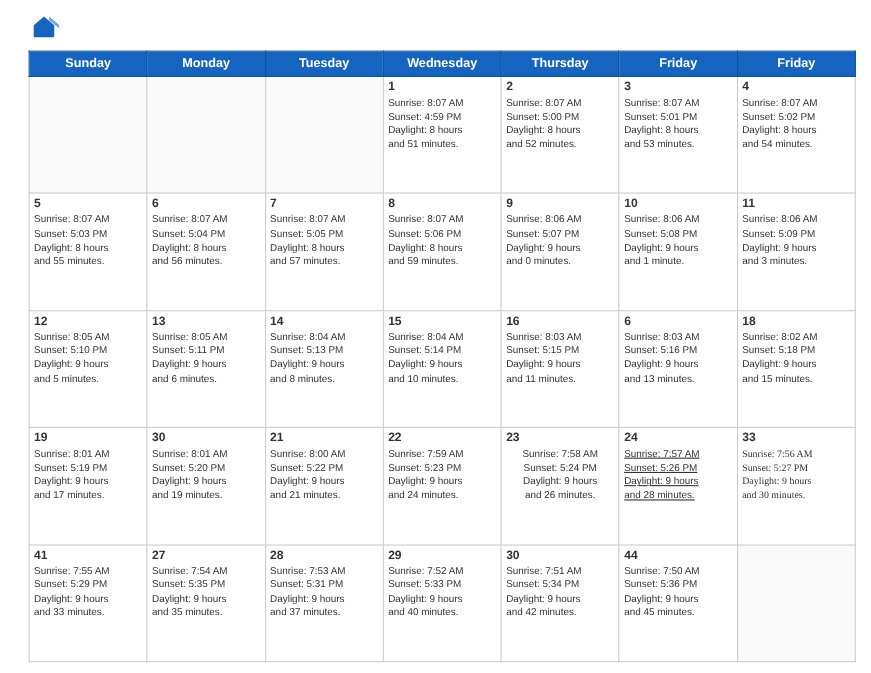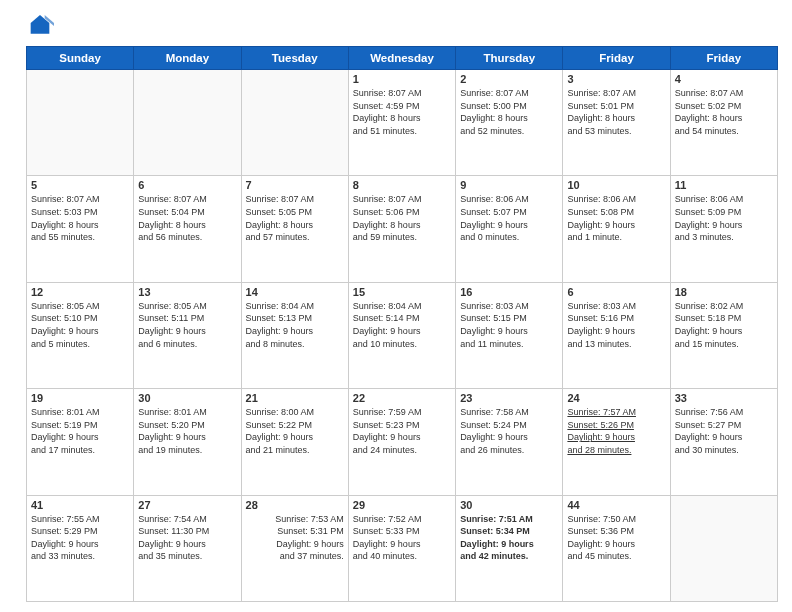--- a/index.html
+++ b/index.html
@@ -291,72 +291,72 @@
           </td>
           <td>
             <span class="day-number">22</span>
             <div class="day-info" style="white-space: pre-line;">Sunrise: 7:59 AM
 Sunset: 5:23 PM
 Daylight: 9 hours
 and 24 minutes.</div>
           </td>
           <td>
             <span class="day-number">23</span>
-            <div class="day-info" style="white-space: pre-line;">Sunrise: 7:58 AM
+            <div class="day-info" style="white-space: pre-line; text-align: center;">Sunrise: 7:58 AM
 Sunset: 5:24 PM
 Daylight: 9 hours
 and 26 minutes.</div>
           </td>
           <td>
             <span class="day-number">24</span>
             <div class="day-info" style="white-space: pre-line; text-decoration: underline;">Sunrise: 7:57 AM
 Sunset: 5:26 PM
 Daylight: 9 hours
 and 28 minutes.</div>
           </td>
           <td>
             <span class="day-number">33</span>
-            <div class="day-info" style="white-space: pre-line;">Sunrise: 7:56 AM
+            <div class="day-info" style="white-space: pre-line; font-family: Liberation Serif, serif;">Sunrise: 7:56 AM
 Sunset: 5:27 PM
 Daylight: 9 hours
 and 30 minutes.</div>
           </td>
         </tr>
         <tr>
           <td>
             <span class="day-number">41</span>
             <div class="day-info" style="white-space: pre-line;">Sunrise: 7:55 AM
 Sunset: 5:29 PM
 Daylight: 9 hours
 and 33 minutes.</div>
           </td>
           <td>
             <span class="day-number">27</span>
             <div class="day-info" style="white-space: pre-line;">Sunrise: 7:54 AM
-Sunset: 11:30 PM
+Sunset: 5:35 PM
 Daylight: 9 hours
 and 35 minutes.</div>
           </td>
           <td>
             <span class="day-number">28</span>
-            <div class="day-info" style="white-space: pre-line; text-align: right;">Sunrise: 7:53 AM
+            <div class="day-info" style="white-space: pre-line;">Sunrise: 7:53 AM
 Sunset: 5:31 PM
 Daylight: 9 hours
 and 37 minutes.</div>
           </td>
           <td>
             <span class="day-number">29</span>
             <div class="day-info" style="white-space: pre-line;">Sunrise: 7:52 AM
 Sunset: 5:33 PM
 Daylight: 9 hours
 and 40 minutes.</div>
           </td>
           <td>
             <span class="day-number">30</span>
-            <div class="day-info" style="white-space: pre-line; font-weight: bold;">Sunrise: 7:51 AM
+            <div class="day-info" style="white-space: pre-line;">Sunrise: 7:51 AM
 Sunset: 5:34 PM
 Daylight: 9 hours
 and 42 minutes.</div>
           </td>
           <td>
             <span class="day-number">44</span>
             <div class="day-info" style="white-space: pre-line;">Sunrise: 7:50 AM
 Sunset: 5:36 PM
 Daylight: 9 hours
 and 45 minutes.</div>

